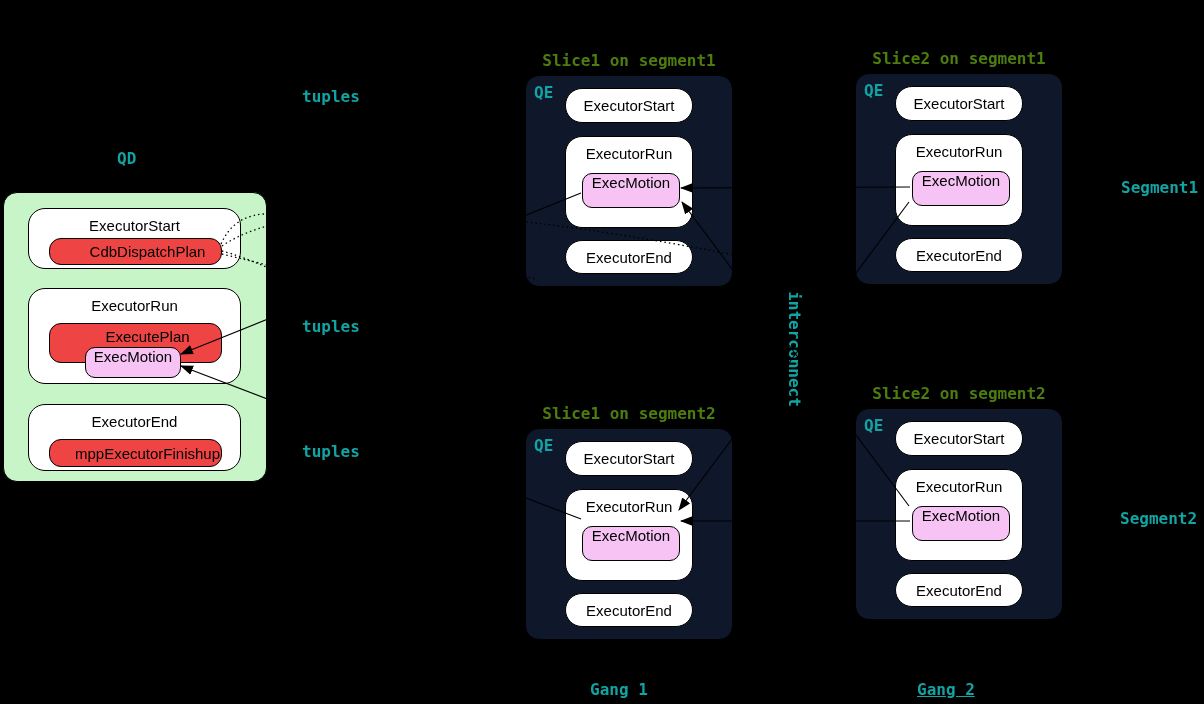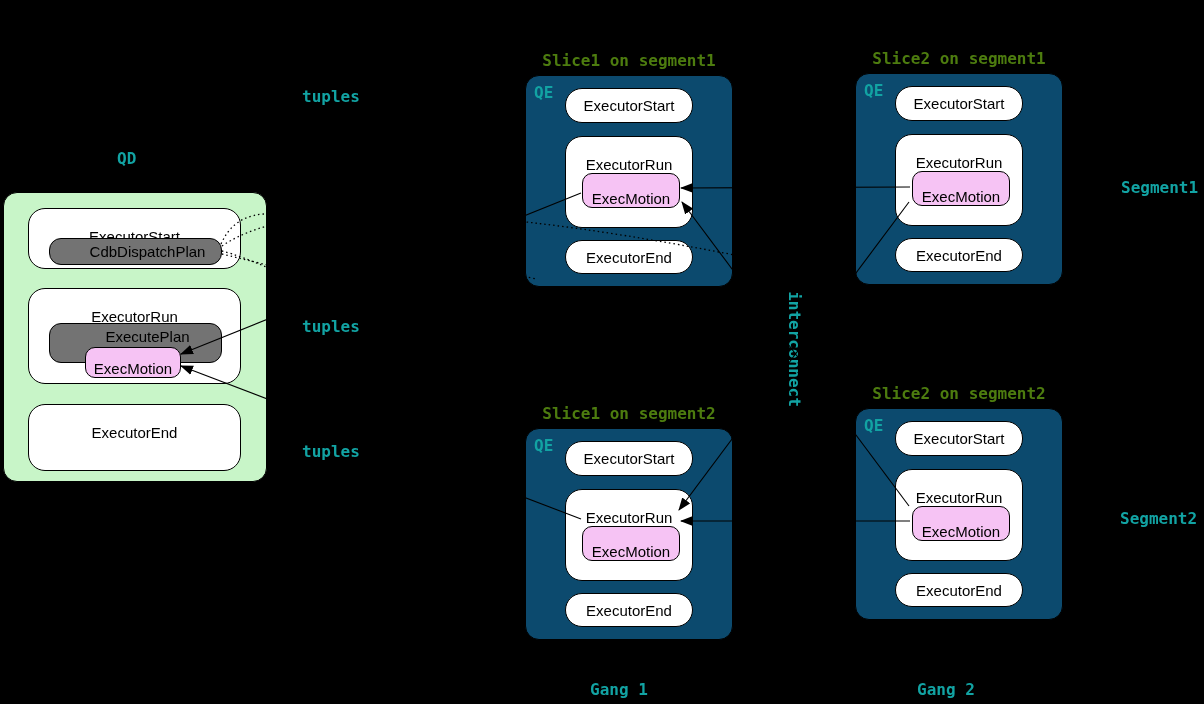--- a/index.html
+++ b/index.html
@@ -4,59 +4,59 @@
 <style>
   html,body{margin:0;padding:0;background:#000;}
   #canvas{position:relative;width:1204px;height:704px;background:#000;overflow:hidden;
           font-family:"Liberation Sans",sans-serif;}
   
   .tlabel{position:absolute;color:#12a3a3;font:bold 16px "DejaVu Sans Mono",monospace;
           white-space:nowrap;z-index:2;}
   
   .node{position:absolute;background:#fff;border:1.5px solid #000;border-radius:17px;
         box-sizing:border-box;font-size:15px;color:#000;text-align:center;z-index:1;}
-  .pill{background:#737373;border-radius:12px;padding-left:24px;}
-  .motion{background:#f6c3f4;border-radius:10px;display:flex;align-items:flex-end;justify-content:center;}
+  .pill{background:#ef4444;border-radius:12px;padding-left:24px;}
+  .motion{background:#f6c3f4;border-radius:10px;display:flex;align-items:flex-start;justify-content:center;}
   .vcenter{display:flex;align-items:center;justify-content:center;}
-  .toplabel{margin-top:19px;}
+  .toplabel{padding-top:8px;}
   
   .qd-box{position:absolute;left:3px;top:192px;width:264px;height:290px;background:#c8f5c8;
           border:1.5px solid #000;border-radius:14px;box-sizing:border-box;z-index:1;}
   .qd-start{left:24px;top:15px;width:213px;height:61px;}
   .qd-cdb{left:20px;top:29px;width:173px;height:27px;}
   .qd-run{left:24px;top:95px;width:213px;height:96px;}
   .qd-ep{left:20px;top:34px;width:173px;height:40px;padding-top:4px;}
   .qd-motion{left:35px;top:23px;width:96px;height:31px;position:absolute;}
   .qd-end{left:24px;top:211px;width:213px;height:67px;}
   .qd-mpp{left:20px;top:34px;width:173px;height:28px;}
   
   .qe-wrap{position:absolute;width:208px;z-index:1;}
   .qe-title{color:#4d7c0f;font:bold 16px "DejaVu Sans Mono",monospace;text-align:center;
             height:15px;line-height:15px;margin-bottom:7px;white-space:nowrap;}
-  .qe-box{position:relative;width:208px;height:212px;background:#0c4a6e;
+  .qe-box{position:relative;width:208px;height:212px;background:#0f172a;
           border:1.5px solid #000;border-radius:14px;box-sizing:border-box;}
   .qe-tag{position:absolute;left:8px;top:7px;color:#12a3a3;
           font:bold 16px "DejaVu Sans Mono",monospace;}
   .qe-start{left:39px;top:12px;width:128px;height:35px;}
   .qe-run{left:39px;top:60px;width:128px;height:92px;}
   .qe-motion{left:16px;top:36px;width:98px;height:35px;position:absolute;}
   .qe-end{left:39px;top:164px;width:128px;height:34px;}
   #s1seg1{left:525px;top:53px;}
   #s2seg1{left:855px;top:51px;}
   #s1seg2{left:525px;top:406px;}
   #s2seg2{left:855px;top:386px;}
   
   #lbl-qd{left:117px;top:149px;text-align:right;}
   #lbl-libpq{left:302px;top:87px;}
   #lbl-tuples-top{left:302px;top:317px;}
   #lbl-tuples-bottom{left:302px;top:442px;}
   #lbl-seg1{left:1121px;top:178px;}
   #lbl-seg2{left:1120px;top:509px;}
   #lbl-gang1{left:590px;top:680px;}
-  #lbl-gang2{left:917px;top:680px;}
+  #lbl-gang2{left:917px;top:680px;text-decoration:underline;}
   #lbl-interconnect{left:794px;top:349px;transform:translate(-50%,-50%) rotate(90deg);}
   
   #wires{position:absolute;left:0;top:0;width:1204px;height:704px;z-index:3;pointer-events:none;}
 </style>
 </head>
 <body>
 
 <div id="canvas">
 
   <div class="tlabel" id="lbl-qd">QD</div>
@@ -71,20 +71,23 @@
       <div class="toplabel">ExecutorRun</div>
       <div class="node pill qd-ep">
         <span>ExecutePlan</span>
         <div class="node motion qd-motion">
           <span>ExecMotion</span>
         </div>
       </div>
     </div>
     <div class="node qd-end">
       <div class="toplabel">ExecutorEnd</div>
+      <div class="node pill qd-mpp vcenter">
+        <span>mppExecutorFinishup</span>
+      </div>
     </div>
   </div>
 
   <div class="qe-wrap" id="s1seg1">
     <div class="qe-title">Slice1 on segment1</div>
     <div class="qe-box">
       <span class="qe-tag">QE</span>
       <div class="node qe-start vcenter">
           <span>ExecutorStart</span>
         </div>

